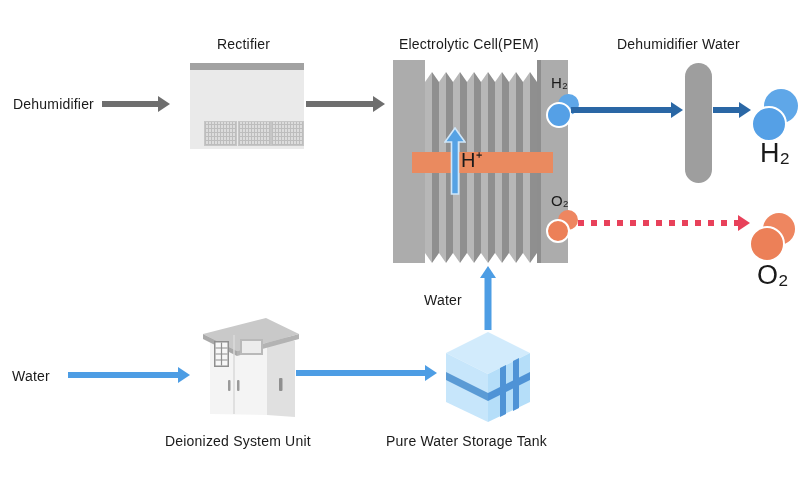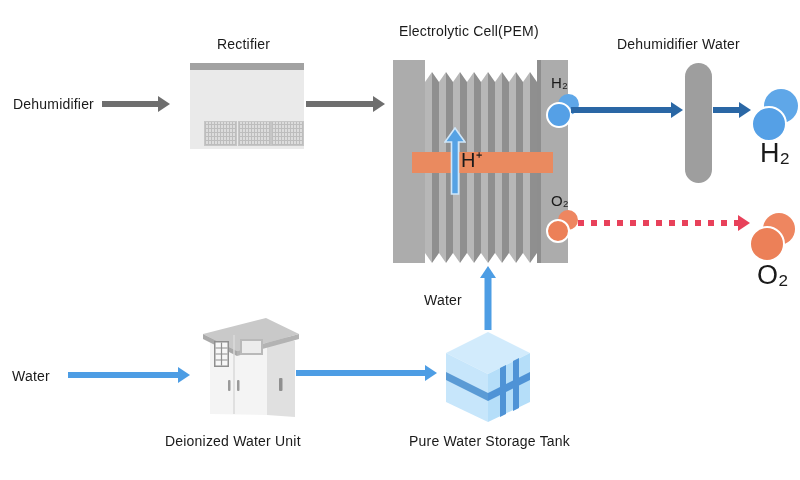--- a/index.html
+++ b/index.html
@@ -81,21 +81,21 @@
     <div class="vent v1"></div>
     <div class="vent v2"></div>
     <div class="vent v3"></div>
   </div>
 
   <div class="arr gray" style="left:306px;top:96px;width:79px">
     <div class="shaft"></div>
     <div class="head"></div>
   </div>
 
-  <div class="lbl" style="left:399px;top:23px">Electrolytic Cell(PEM)</div>
+  <div class="lbl" style="left:399px;top:36px">Electrolytic Cell(PEM)</div>
 
   <div class="pillar left"></div>
   <div class="corrugation"></div>
   <div class="pillar right"></div>
 
   <div class="membrane"></div>
 
   <svg style="position:absolute;left:444px;top:127px" width="22" height="68" viewBox="0 0 22 68">
     <path d="M11 1 L21 15 L14.5 15 L14.5 67 L7.5 67 L7.5 15 L1 15 Z" fill="#55a2e4" stroke="#cfe7fa" stroke-width="1.6"></path>
   </svg>
@@ -162,38 +162,38 @@
     <rect x="14" y="33" width="15" height="26" fill="#8f8f8f"></rect>
     <rect x="15.5" y="34.5" width="12" height="23" fill="#f7f7f7"></rect>
     <path d="M21.5 34.5 V57.5 M15.5 40 H27.5 M15.5 46 H27.5 M15.5 52 H27.5" stroke="#8f8f8f" stroke-width="1.2"></path>
     <rect x="40" y="31" width="23" height="16" fill="#b9b9b9"></rect>
     <rect x="42" y="33" width="19" height="12" fill="#ececec"></rect>
     <rect x="28" y="72" width="2.5" height="11" rx="1" fill="#9a9a9a"></rect>
     <rect x="37" y="72" width="2.5" height="11" rx="1" fill="#9a9a9a"></rect>
     <rect x="79" y="70" width="3.5" height="13" rx="1" fill="#8f8f8f"></rect>
   </svg>
 
-  <div class="lbl" style="left:165px;top:433px">Deionized Water Unit</div>
+  <div class="lbl" style="left:165px;top:433px">Deionized System Unit</div>
 
   <div class="arr" style="left:296px;top:365px;width:141px">
     <div class="shaft"></div>
     <div class="head"></div>
   </div>
 
   <svg style="position:absolute;left:443px;top:330px" width="90" height="95" viewBox="0 0 90 95">
     <polygon points="45,2 87,23 45,44 3,23" fill="#d2ebfc"></polygon>
     <polygon points="3,23 45,44 45,92 3,72" fill="#c7e6fb"></polygon>
     <polygon points="45,44 87,23 87,72 45,92" fill="#b5def9"></polygon>
     <polygon points="3,42 45,63 45,71 3,50" fill="#5b9bd5"></polygon>
     <polygon points="45,63 87,42 87,50 45,71" fill="#4f93d6"></polygon>
     <polygon points="57,38 63,35 63,84 57,87" fill="#4f93d6"></polygon>
     <polygon points="70,31 76,28 76,78 70,81" fill="#4f93d6"></polygon>
   </svg>
 
-  <div class="lbl" style="left:409px;top:433px">Pure Water Storage Tank</div>
+  <div class="lbl" style="left:386px;top:433px">Pure Water Storage Tank</div>
 
   <div class="lbl" style="left:424px;top:292px">Water</div>
 
   <div class="varr" style="left:479px;top:266px;height:64px">
     <div class="shaft"></div>
     <div class="head"></div>
   </div>
 
 </div>
 

